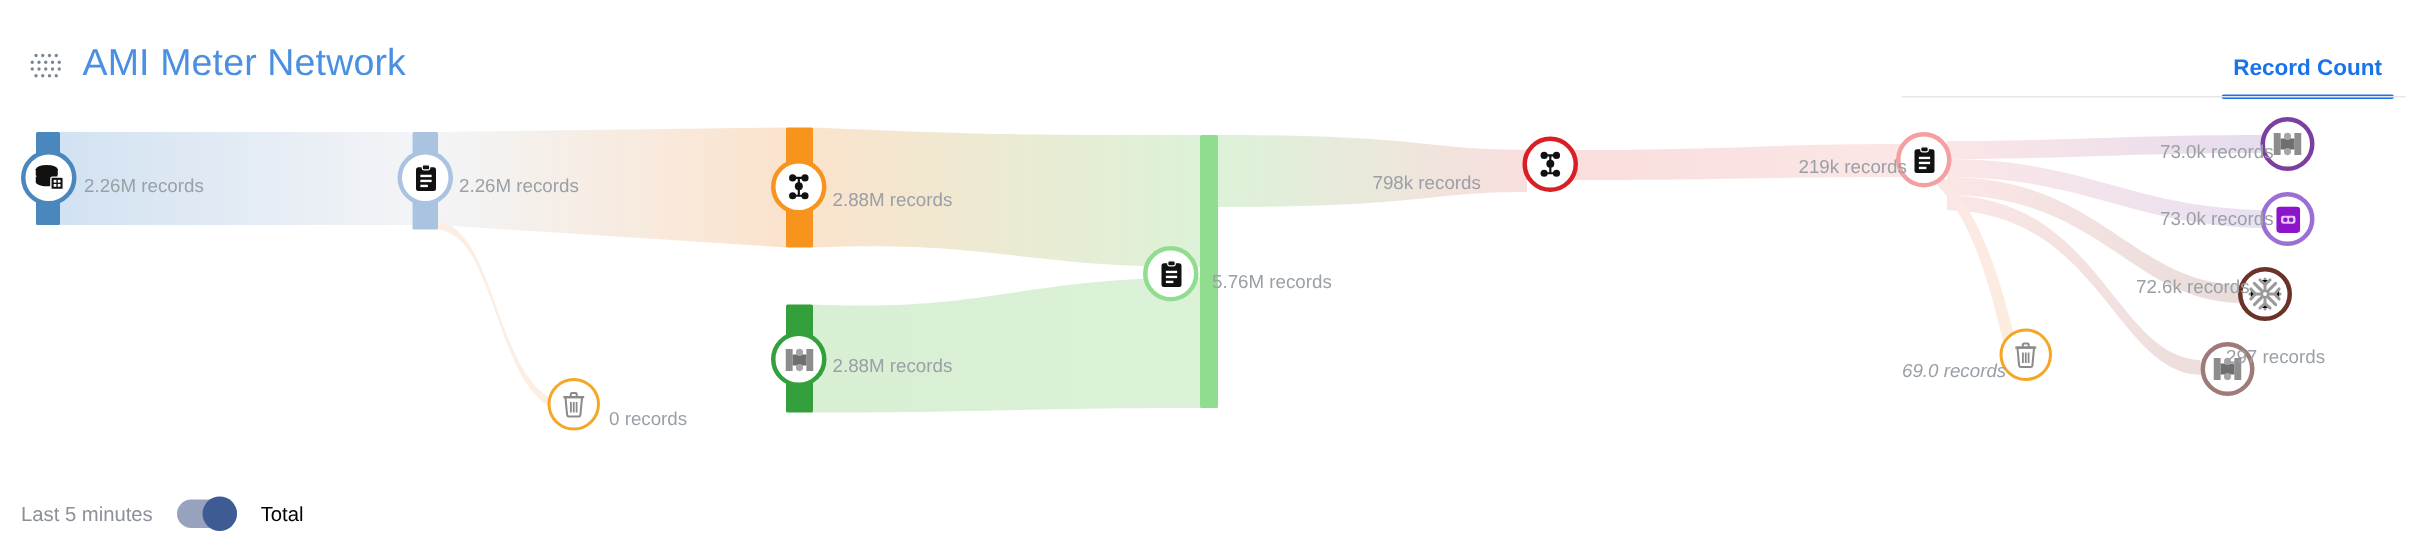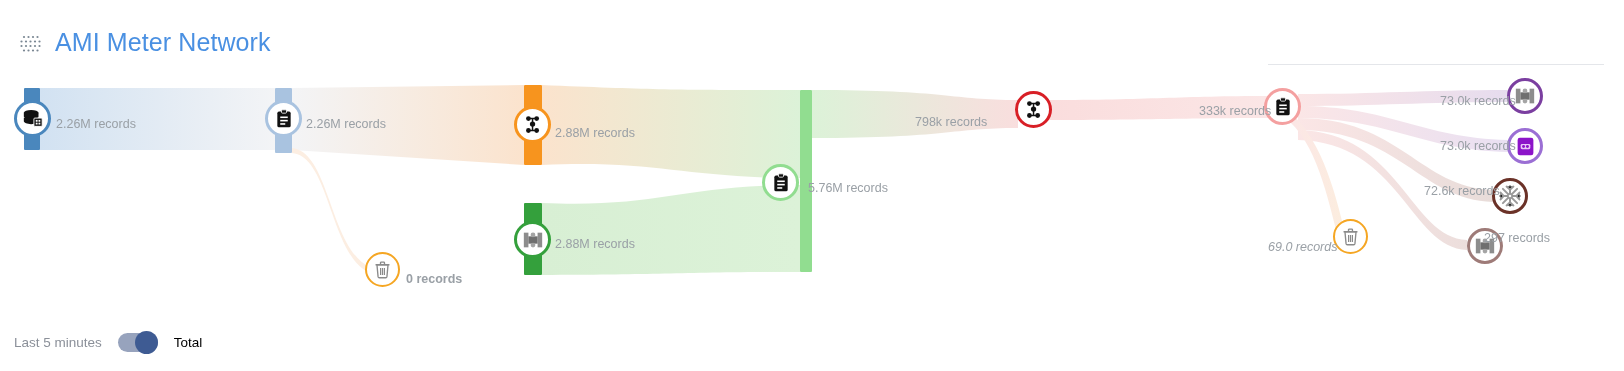--- a/index.html
+++ b/index.html
@@ -165,20 +165,24 @@
             <circle cx="9.5" cy="18.5" r="1.1"></circle>
           <circle cx="14" cy="18.5" r="1.1"></circle>
             <circle cx="18.5" cy="18.5" r="1.1"></circle>
         </g>
       </svg>
     </div>
 
     <div id="page-title">AMI Meter Network</div>
 
     <div id="tabs">
+      <button class="tab active">
+        <span>Record Count</span>
+        <span class="tab-underline"></span>
+      </button>
     </div>
     <div id="tabs-baseline"></div>
   </div>
 
   <div id="diagram">
 
     <svg id="flow-svg" width="1624" height="250">
       <defs>
         <linearGradient id="g1" x1="0" y1="0" x2="1" y2="0">
           <stop offset="0%" stop-color="#d2e2f2"></stop>
@@ -383,26 +387,26 @@
         <rect x="2" y="4" width="5" height="16" fill="#8d8d8d"></rect>
         <rect x="17" y="4" width="5" height="16" fill="#8d8d8d"></rect>
         <rect x="7" y="8" width="10" height="8" fill="#6f6f6f"></rect>
         <circle cx="12" cy="6.5" r="2.6" fill="#a5a5a5"></circle>
         <circle cx="12" cy="17.5" r="2.6" fill="#a5a5a5"></circle>
       </svg>
     </div>
 
     <div class="flow-label" style="left:56px;   top:57px;">2.26M records</div>
     <div class="flow-label" style="left:306px;  top:57px;">2.26M records</div>
-    <div class="flow-label" style="left:406px;  top:212px;font-weight:bold;">0 records</div>
+    <div class="flow-label" style="left:406px;  top:212px;">0 records</div>
     <div class="flow-label" style="left:555px;  top:66px;">2.88M records</div>
     <div class="flow-label" style="left:555px;  top:177px;">2.88M records</div>
     <div class="flow-label" style="left:808px;  top:121px;">5.76M records</div>
     <div class="flow-label" style="left:915px;  top:55px;">798k records</div>
-    <div class="flow-label" style="left:1199px; top:44px;">333k records</div>
+    <div class="flow-label" style="left:1199px; top:44px;">219k records</div>
     <div class="flow-label" style="left:1440px; top:34px;">73.0k records</div>
     <div class="flow-label" style="left:1440px; top:79px;">73.0k records</div>
     <div class="flow-label" style="left:1424px; top:124px;">72.6k records</div>
     <div class="flow-label" style="left:1484px; top:171px;">297 records</div>
     <div class="flow-label" style="left:1268px; top:180px;font-style:italic;">69.0 records</div>
   </div>
 
   <div id="footer">
     <span class="toggle-label" id="toggle-left">Last 5 minutes</span>
     <div id="toggle-switch">

